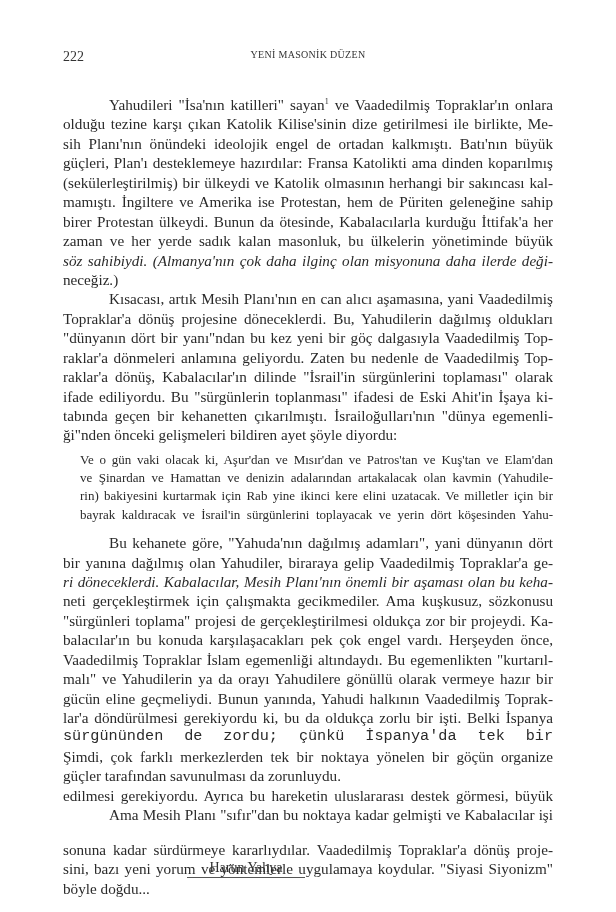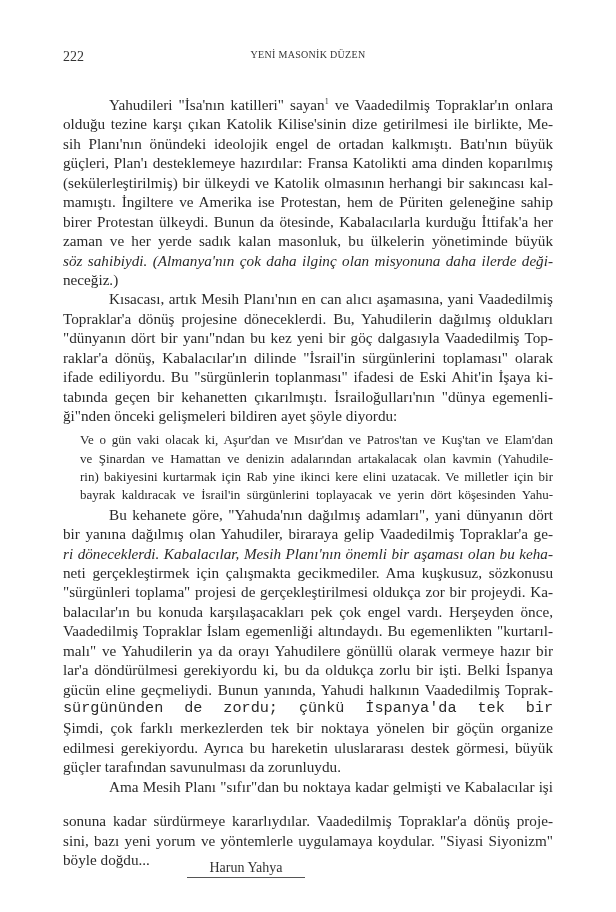--- a/index.html
+++ b/index.html
@@ -4,21 +4,21 @@
   <style>
     html, body { margin: 0; padding: 0; background: #ffffff; }
     body { width: 616px; height: 912px; position: relative; overflow: hidden; color: #2a2a2a; font-family: "Liberation Serif", "DejaVu Serif", serif; }
     .header { position: absolute; top: 49px; left: 63px; width: 490px; height: 20px; }
     .page-number { position: absolute; left: 0; top: 0; font-size: 14px; color: #333; }
     .running-title { position: absolute; left: 0; right: 0; top: 0; text-align: center; font-size: 10px; letter-spacing: 0.3px; color: #333; }
     .body-text { position: absolute; left: 63px; top: 95px; width: 490px; }
     .line { font-size: 15.2px; line-height: 19.45px; height: 19.45px; white-space: nowrap; text-align: justify; text-align-last: justify; overflow: hidden; }
     .line.last { text-align-last: left; }
     .line.indent { padding-left: 46px; }
-    .quote { margin-top: 6px; padding-left: 17px; }
+    .quote { margin-top: 6px; margin-bottom: 9px; padding-left: 17px; }
     .quote .line { font-size: 13px; line-height: 18.3px; height: 18.3px; }
     sup { font-size: 8px; line-height: 0; vertical-align: super; }
     .footer { position: absolute; top: 858px; left: 0; width: 492px; text-align: center; }
     .footer-author { display: inline-block; font-size: 14px; color: #333; padding: 0 22px 1px 22px; border-bottom: 1px solid #555; }
   </style>
 </head>
 <body>
 
 <div class="header">
   <span class="page-number">222</span>
@@ -37,20 +37,21 @@
     <div class="line" style="white-space: normal; word-break: keep-all;">birer Protestan ülkeydi. Bunun da ötesinde, Kabalacılarla kurduğu İttifak'a her</div>
     <div class="line" style="white-space: normal; word-break: keep-all;">zaman ve her yerde sadık kalan masonluk, bu ülkelerin yönetiminde büyük</div>
     <div class="line" style="white-space: normal; word-break: keep-all; font-style: italic;">söz sahibiydi. (Almanya'nın çok daha ilginç olan misyonuna daha ilerde deği-</div>
     <div class="line last">neceğiz.)</div>
   </div>
 
   <div class="paragraph">
     <div class="line indent" style="white-space: normal; word-break: keep-all;">Kısacası, artık Mesih Planı'nın en can alıcı aşamasına, yani Vaadedilmiş</div>
     <div class="line" style="white-space: normal; word-break: keep-all;">Topraklar'a dönüş projesine döneceklerdi. Bu, Yahudilerin dağılmış oldukları</div>
     <div class="line" style="white-space: normal; word-break: keep-all;">"dünyanın dört bir yanı"ndan bu kez yeni bir göç dalgasıyla Vaadedilmiş Top-</div>
+    <div class="line" style="white-space: normal; word-break: keep-all;">raklar'a dönmeleri anlamına geliyordu. Zaten bu nedenle de Vaadedilmiş Top-</div>
     <div class="line" style="white-space: normal; word-break: keep-all;">raklar'a dönüş, Kabalacılar'ın dilinde "İsrail'in sürgünlerini toplaması" olarak</div>
     <div class="line" style="white-space: normal; word-break: keep-all;">ifade ediliyordu. Bu "sürgünlerin toplanması" ifadesi de Eski Ahit'in İşaya ki-</div>
     <div class="line" style="white-space: normal; word-break: keep-all;">tabında geçen bir kehanetten çıkarılmıştı. İsrailoğulları'nın "dünya egemenli-</div>
     <div class="line last">ği"nden önceki gelişmeleri bildiren ayet şöyle diyordu:</div>
   </div>
 
   <div class="quote">
     <div class="line" style="white-space: normal; word-break: keep-all;">Ve o gün vaki olacak ki, Aşur'dan ve Mısır'dan ve Patros'tan ve Kuş'tan ve Elam'dan</div>
     <div class="line" style="white-space: normal; word-break: keep-all;">ve Şinardan ve Hamattan ve denizin adalarından artakalacak olan kavmin (Yahudile-</div>
     <div class="line" style="white-space: normal; word-break: keep-all;">rin) bakiyesini kurtarmak için Rab yine ikinci kere elini uzatacak. Ve milletler için bir</div>
@@ -59,26 +60,26 @@
 
   <div class="paragraph">
     <div class="line indent" style="white-space: normal; word-break: keep-all;">Bu kehanete göre, "Yahuda'nın dağılmış adamları", yani dünyanın dört</div>
     <div class="line" style="white-space: normal; word-break: keep-all;">bir yanına dağılmış olan Yahudiler, biraraya gelip Vaadedilmiş Topraklar'a ge-</div>
     <div class="line" style="white-space: normal; word-break: keep-all; font-style: italic;">ri döneceklerdi. Kabalacılar, Mesih Planı'nın önemli bir aşaması olan bu keha-</div>
     <div class="line" style="white-space: normal; word-break: keep-all;">neti gerçekleştirmek için çalışmakta gecikmediler. Ama kuşkusuz, sözkonusu</div>
     <div class="line" style="white-space: normal; word-break: keep-all;">"sürgünleri toplama" projesi de gerçekleştirilmesi oldukça zor bir projeydi. Ka-</div>
     <div class="line" style="white-space: normal; word-break: keep-all;">balacılar'ın bu konuda karşılaşacakları pek çok engel vardı. Herşeyden önce,</div>
     <div class="line" style="white-space: normal; word-break: keep-all;">Vaadedilmiş Topraklar İslam egemenliği altındaydı. Bu egemenlikten "kurtarıl-</div>
     <div class="line" style="white-space: normal; word-break: keep-all;">malı" ve Yahudilerin ya da orayı Yahudilere gönüllü olarak vermeye hazır bir</div>
+    <div class="line" style="white-space: normal; word-break: keep-all;">gücün eline geçmeliydi. Bunun yanında, Yahudi halkının Vaadedilmiş Toprak-</div>
     <div class="line" style="white-space: normal; word-break: keep-all;">lar'a döndürülmesi gerekiyordu ki, bu da oldukça zorlu bir işti. Belki İspanya</div>
-    <div class="line" style="white-space: normal; word-break: keep-all;">gücün eline geçmeliydi. Bunun yanında, Yahudi halkının Vaadedilmiş Toprak-</div>
     <div class="line" style="white-space: normal; word-break: keep-all; font-family: Liberation Mono, monospace;">sürgününden de zordu; çünkü İspanya'da tek bir merkezden çıkış olmuştu.</div>
     <div class="line" style="white-space: normal; word-break: keep-all;">Şimdi, çok farklı merkezlerden tek bir noktaya yönelen bir göçün organize</div>
+    <div class="line last">güçler tarafından savunulması da zorunluydu.</div>
     <div class="line" style="white-space: normal; word-break: keep-all;">edilmesi gerekiyordu. Ayrıca bu hareketin uluslararası destek görmesi, büyük</div>
-    <div class="line last">güçler tarafından savunulması da zorunluydu.</div>
   </div>
 
   <div class="paragraph">
     <div class="line indent" style="white-space: normal; word-break: keep-all;">Ama Mesih Planı "sıfır"dan bu noktaya kadar gelmişti ve Kabalacılar işi</div>
     <div class="line" style="white-space: normal; word-break: keep-all; margin-top: 15px;">sonuna kadar sürdürmeye kararlıydılar. Vaadedilmiş Topraklar'a dönüş proje-</div>
     <div class="line" style="white-space: normal; word-break: keep-all;">sini, bazı yeni yorum ve yöntemlerle uygulamaya koydular. "Siyasi Siyonizm"</div>
     <div class="line last">böyle doğdu...</div>
   </div>
 
 </div>

